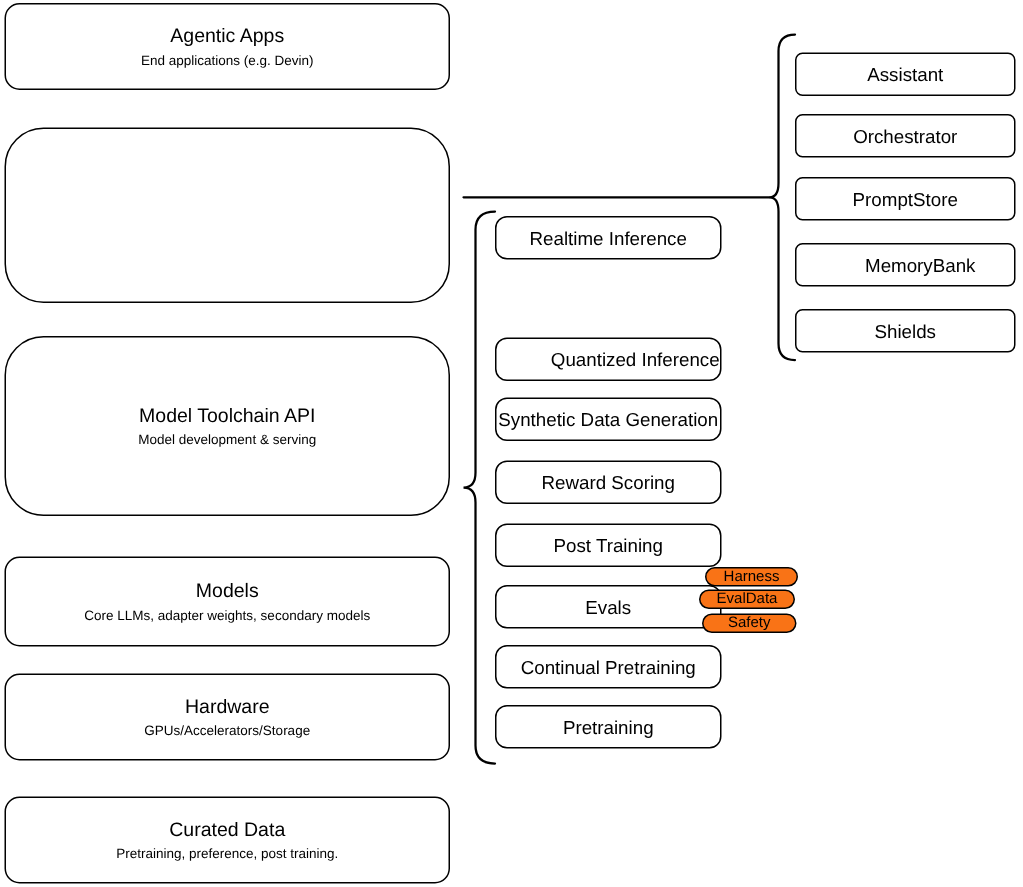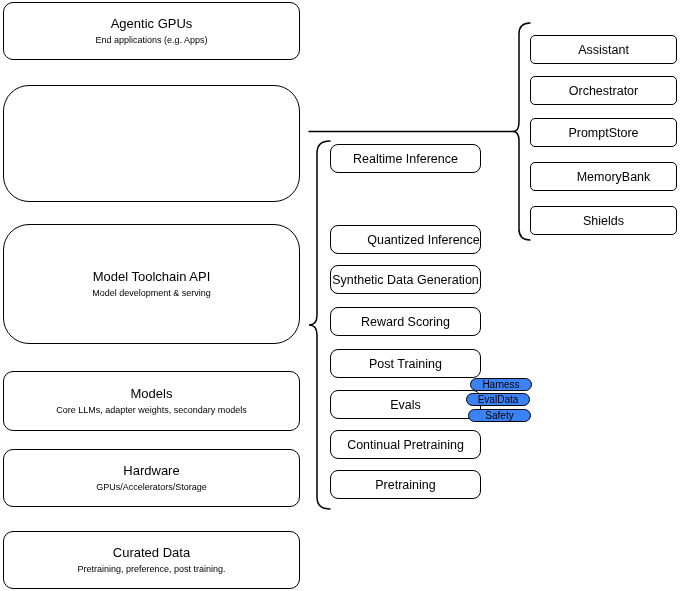--- a/index.html
+++ b/index.html
@@ -41,43 +41,43 @@
   .right-box {
     left: 530px; width: 147px; height: 29px;
     border-radius: 5px;
     font-size: 12.5px;
     justify-content: center;
   }
   .oval {
     position: absolute;
     box-sizing: border-box;
     border: 1.3px solid #000000;
-    background: #3b82f6;
+    background: #f97316;
     border-radius: 8px;
     display: flex;
     align-items: center;
     justify-content: center;
     font-size: 10px;
     z-index: 3;
   }
 </style>
 </head>
 <body>
 
 <div class="canvas">
 
   <svg class="connectors" viewBox="0 0 682 591" fill="none" stroke="#000000" stroke-width="1.5" stroke-linecap="round">
     <path d="M309,131.5 L513,131.5"></path>
     <path d="M530,23 Q519,23 519,34 L519,122 Q519,131.5 513,131.5 Q519,131.5 519,141 L519,229 Q519,240 530,240"></path>
     <path d="M330,141 Q317,141 317,153 L317,315 Q317,325 309,325 Q317,325 317,335 L317,497 Q317,509 330,509"></path>
   </svg>
 
   <div class="box left-box" style="top:2px;height:58px;border-radius:10px;">
-    <div class="box-title">Agentic GPUs</div>
-    <div class="box-subtitle">End applications (e.g. Apps)</div>
+    <div class="box-title">Agentic Apps</div>
+    <div class="box-subtitle">End applications (e.g. Devin)</div>
   </div>
 
   <div class="box left-box" style="top:85px;height:117px;border-radius:26px;">
   </div>
 
   <div class="box left-box" style="top:224px;height:120px;border-radius:26px;">
     <div class="box-title">Model Toolchain API</div>
     <div class="box-subtitle">Model development &amp; serving</div>
   </div>
 

